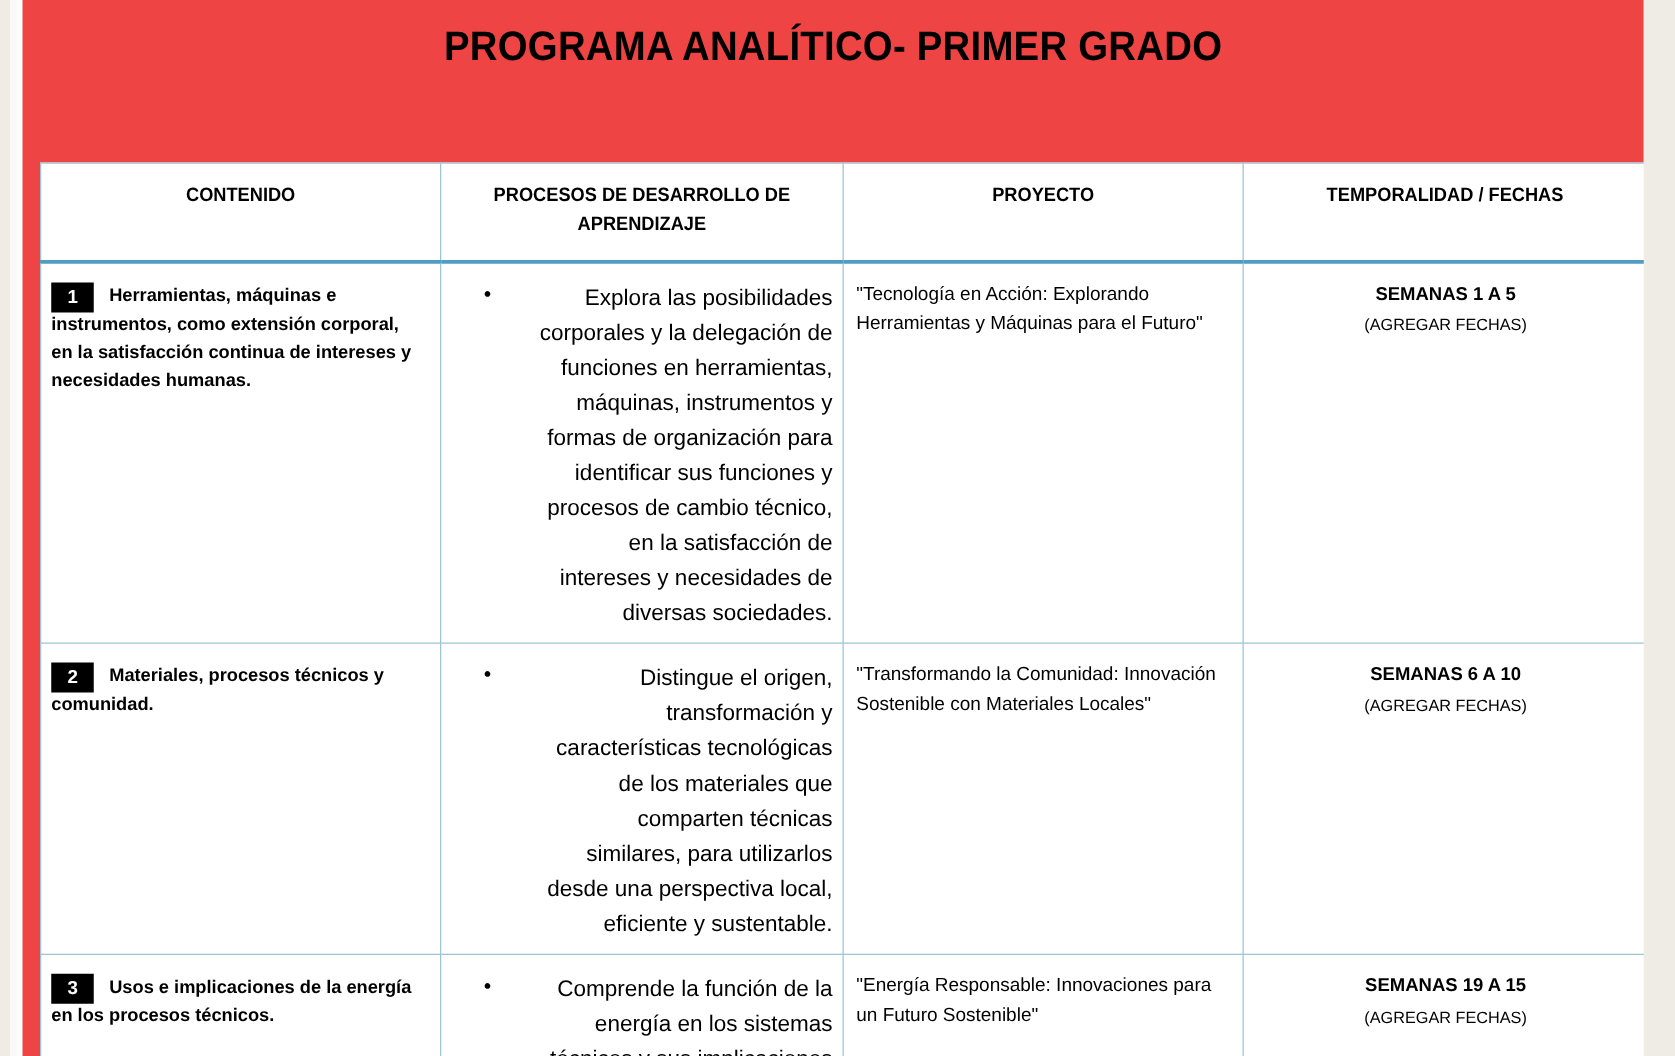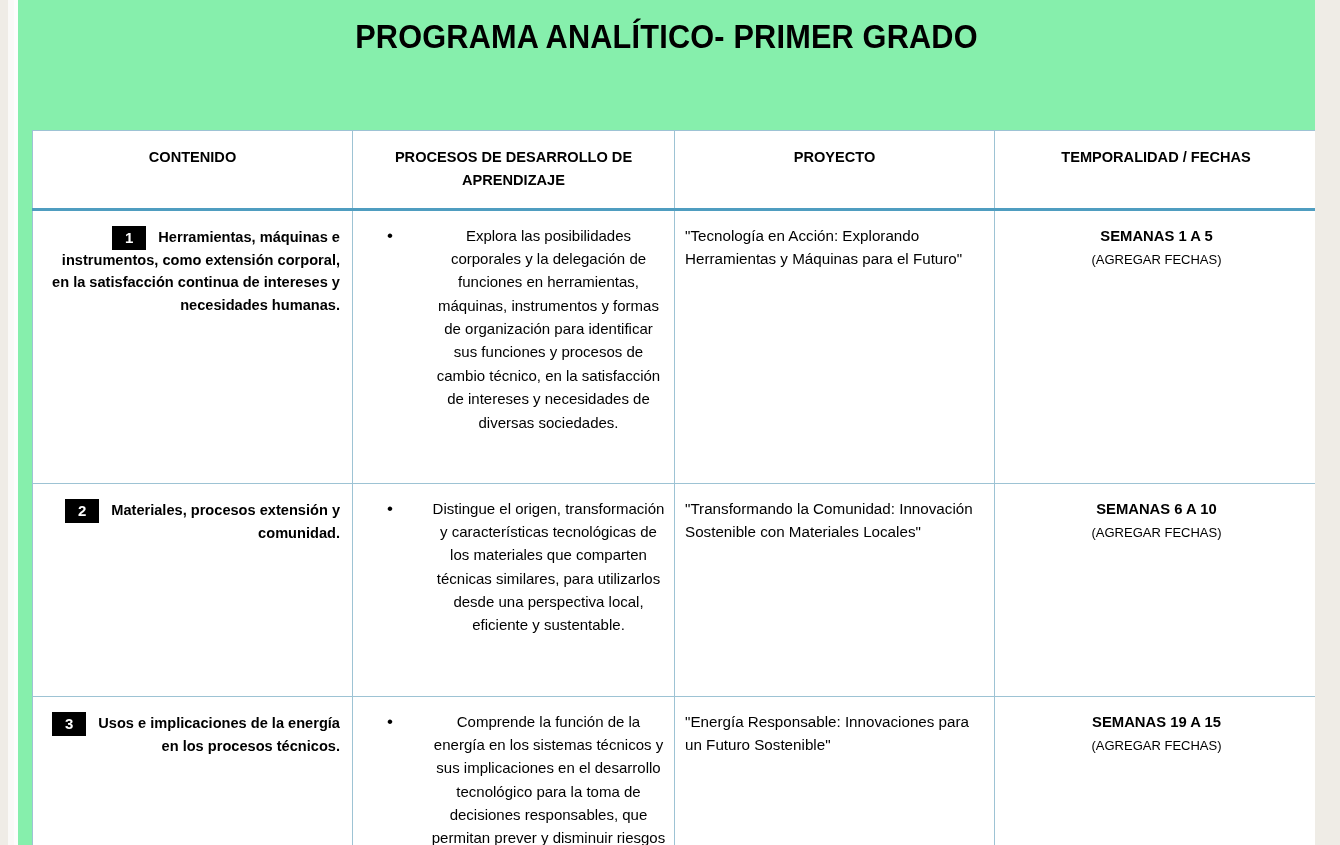--- a/index.html
+++ b/index.html
@@ -33,21 +33,21 @@
     position: absolute;
     left: 14px; top: 0;
     width: 1326px; height: 845px;
     background: #fdfdfc;
   }
   .page {
     position: absolute;
     left: 18px; top: 0;
     width: 1297px;
     height: 845px;
-    background: #86efac;
+    background: #ef4444;
     box-sizing: border-box;
   }
   .page-right-gutter {
     position: absolute;
     left: 1315px; top: 0;
     width: 25px; height: 845px;
     background: #efece6;
   }
 
   
@@ -125,21 +125,21 @@
     text-align: center;
   }
 
   
   .contenido-body {
     font-family: "Liberation Sans", sans-serif;
     font-weight: bold;
     font-size: 14.6px;
     line-height: 1.56;
     color: #000;
-    text-align: right;
+    text-align: left;
   }
   .num-badge {
     display: inline-block;
     background: #000000;
     color: #ffffff;
     font-weight: bold;
     font-size: 15px;
     line-height: 1;
     padding: 4px 13px 5px 13px;
     margin-right: 12px;
@@ -150,24 +150,24 @@
 
   
   ul.pda-list {
     margin: 0;
     padding: 0 0 0 26px;
     list-style: none;
   }
   ul.pda-list li {
     position: relative;
     padding-left: 44px;
-    font-size: 15px;
+    font-size: 18px;
     line-height: 1.56;
     color: #000;
-    text-align: center;
+    text-align: right;
   }
   ul.pda-list li::before {
     content: "\2022";
     position: absolute;
     left: 0;
     top: -1px;
     font-size: 17px;
     line-height: 1.5;
     color: #000;
   }
@@ -246,21 +246,21 @@
             <div class="proyecto-text">"Tecnología en Acción: Explorando Herramientas y Máquinas para el Futuro"</div>
           </td>
           <td class="temporalidad-cell">
             <div class="semanas">SEMANAS 1 A 5</div>
             <div class="fechas">(AGREGAR FECHAS)</div>
           </td>
         </tr>
 
         <tr class="row-2">
           <td class="contenido-cell">
-            <div class="contenido-body"><span class="num-badge">2</span><span>Materiales, procesos extensión y comunidad.</span></div>
+            <div class="contenido-body"><span class="num-badge">2</span><span>Materiales, procesos técnicos y comunidad.</span></div>
           </td>
           <td class="procesos-cell">
             <ul class="pda-list">
               <li>Distingue el origen, transformación y características tecnológicas de los materiales que comparten técnicas similares, para utilizarlos desde una perspectiva local, eficiente y sustentable.</li>
             </ul>
           </td>
           <td class="proyecto-cell">
             <div class="proyecto-text">"Transformando la Comunidad: Innovación Sostenible con Materiales Locales"</div>
           </td>
           <td class="temporalidad-cell">

